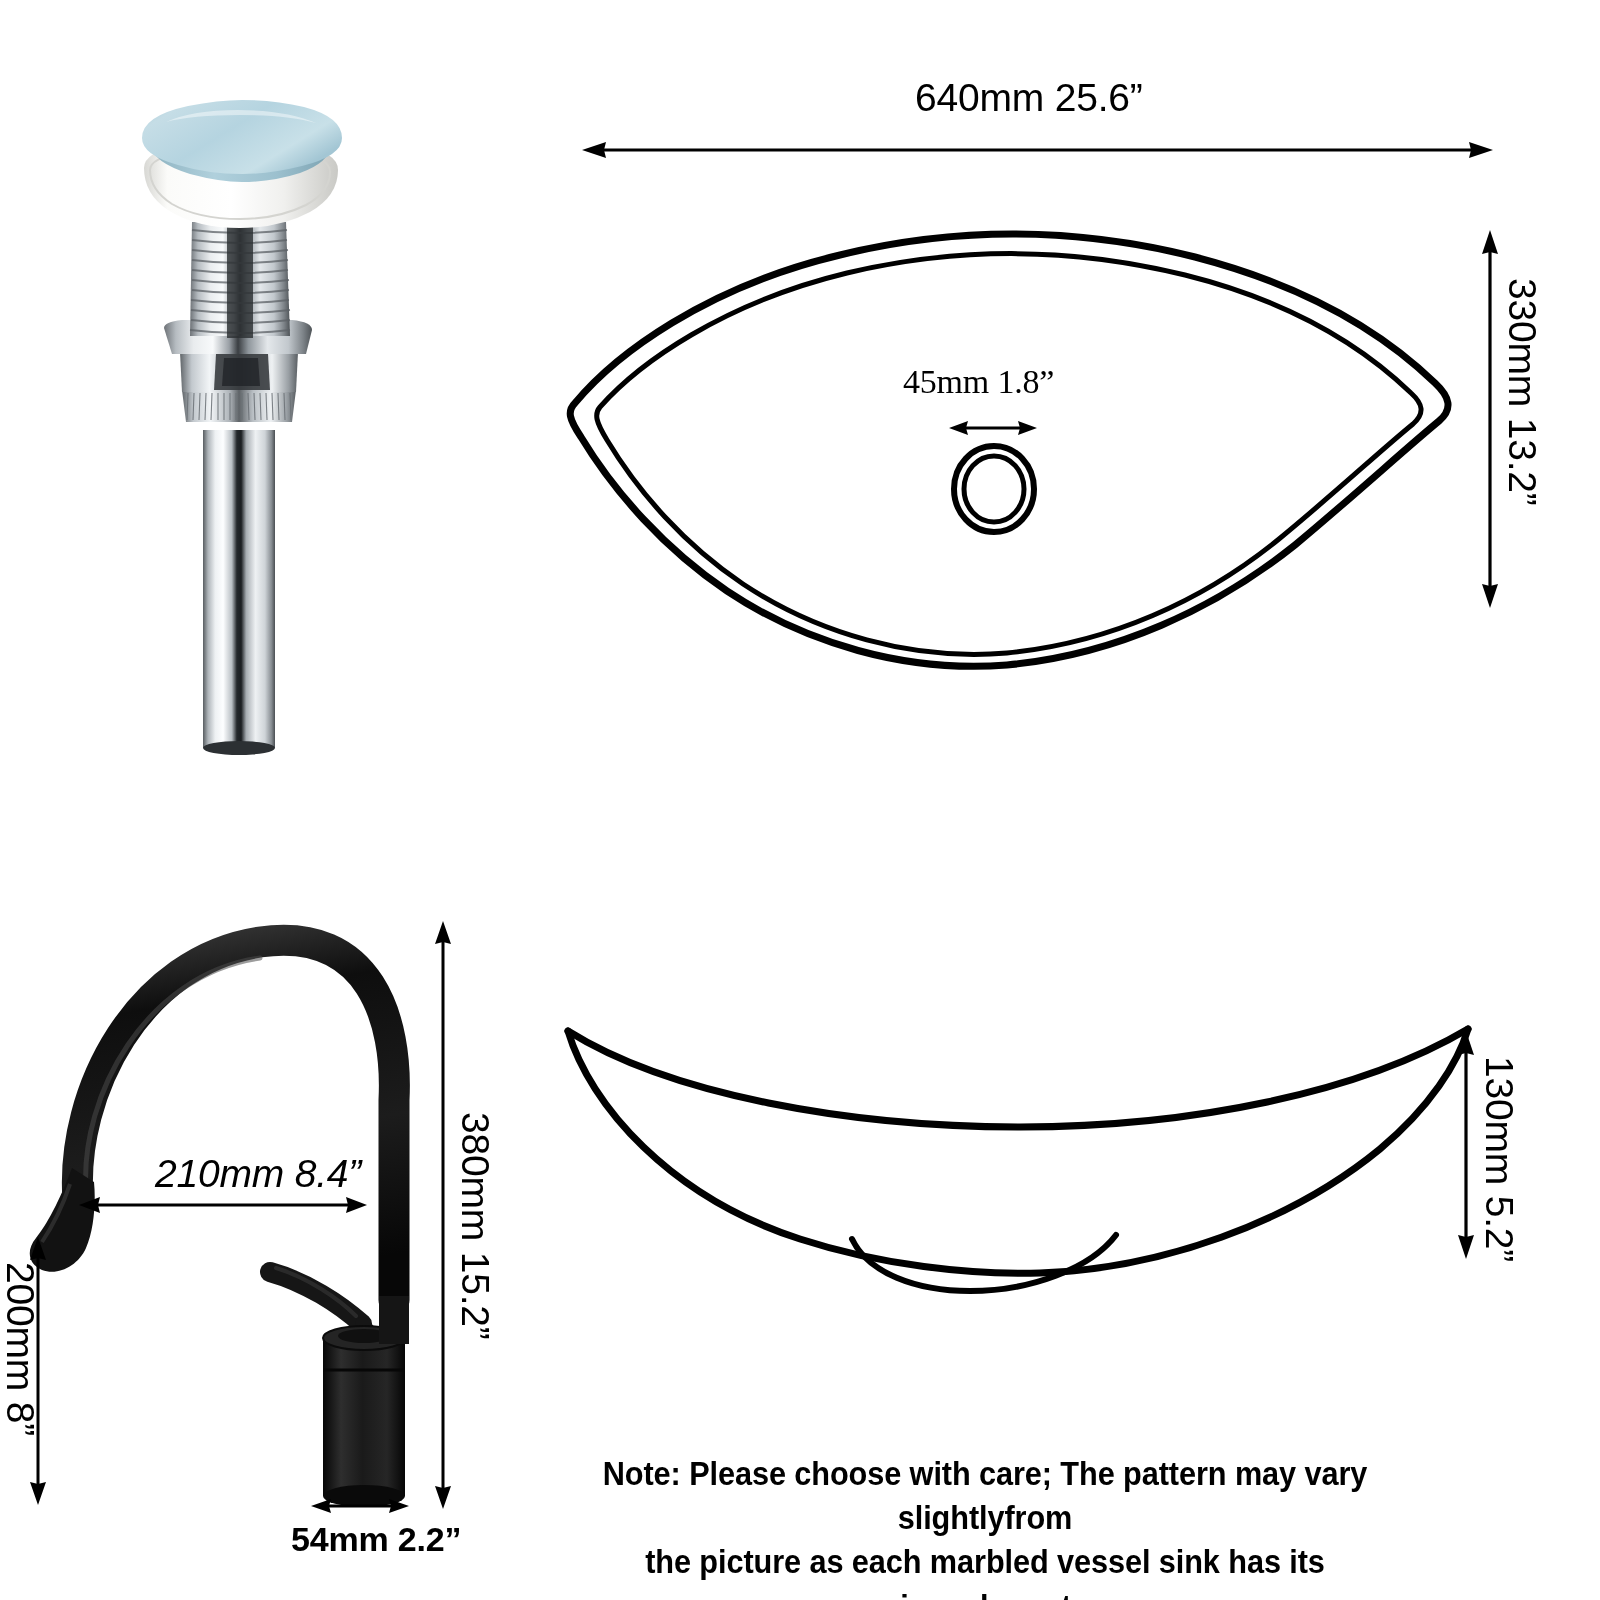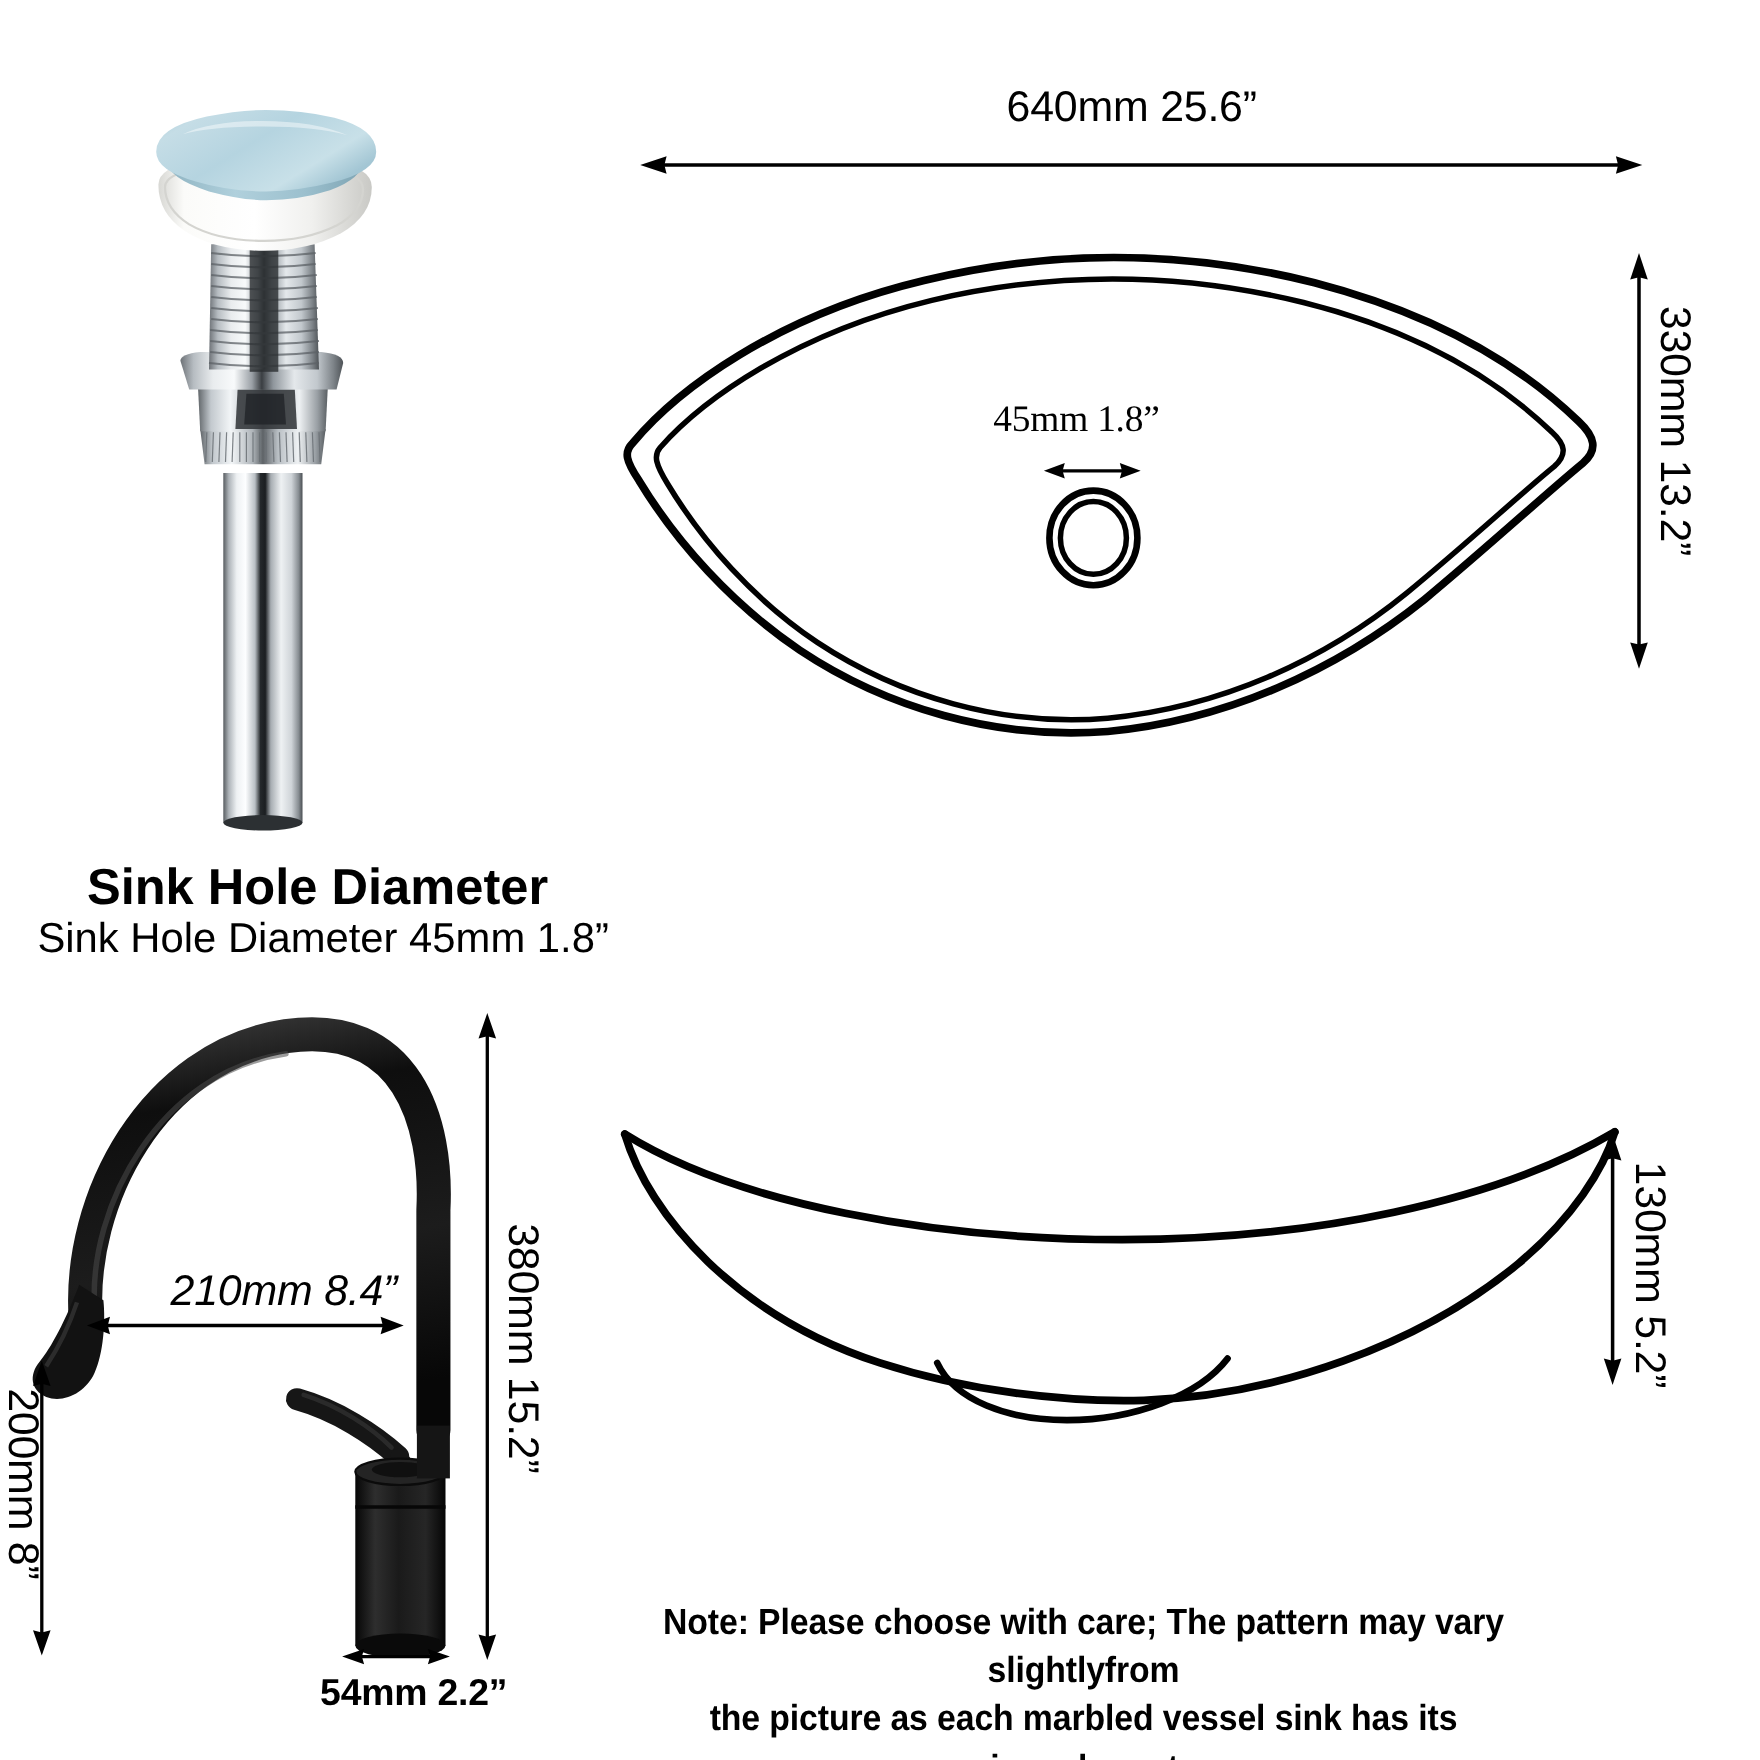--- a/index.html
+++ b/index.html
@@ -185,22 +185,20 @@
 
       <path d="M60 48 Q74 56 84 58 L84 50 Q72 47 62 42 Z" fill="#4c6b78" opacity="0.8"></path>
       <path d="M158 48 Q146 56 136 58 L136 50 Q148 47 158 42 Z" fill="#4c6b78" opacity="0.8"></path>
 
       <path d="M22 38 Q22 16 68 6 Q98 0 122 0 Q154 0 184 7 Q222 17 222 38
                Q222 56 182 66 Q150 74 122 74 Q88 74 58 65 Q22 55 22 38 Z" fill="url(#capGrad)"></path>
       <path d="M46 22 Q72 10 118 10 Q166 10 196 23 Q168 15 120 15 Q72 15 46 22 Z" fill="#ffffff" opacity="0.45"></path>
     </svg>
   </div>
 
-  <div class="abs heading-big" style="left:79px; top:779px;">Sink Hole Diameter</div>
-  <div class="abs heading-sub" style="left:34px; top:832px;">Sink Hole Diameter 45mm 1.8”</div>
 
   <div class="abs dim-label" style="left:915px; top:76px;">640mm 25.6”</div>
   <div class="abs" style="left:580px; top:130px;">
     <svg width="920" height="40" viewBox="0 0 920 40">
       <line x1="10" y1="20" x2="905" y2="20" stroke="#000" stroke-width="3.2"></line>
       <path d="M2 20 L26 12 L24 20 L26 28 Z" fill="#000"></path>
       <path d="M913 20 L889 12 L891 20 L889 28 Z" fill="#000"></path>
     </svg>
   </div>
 

